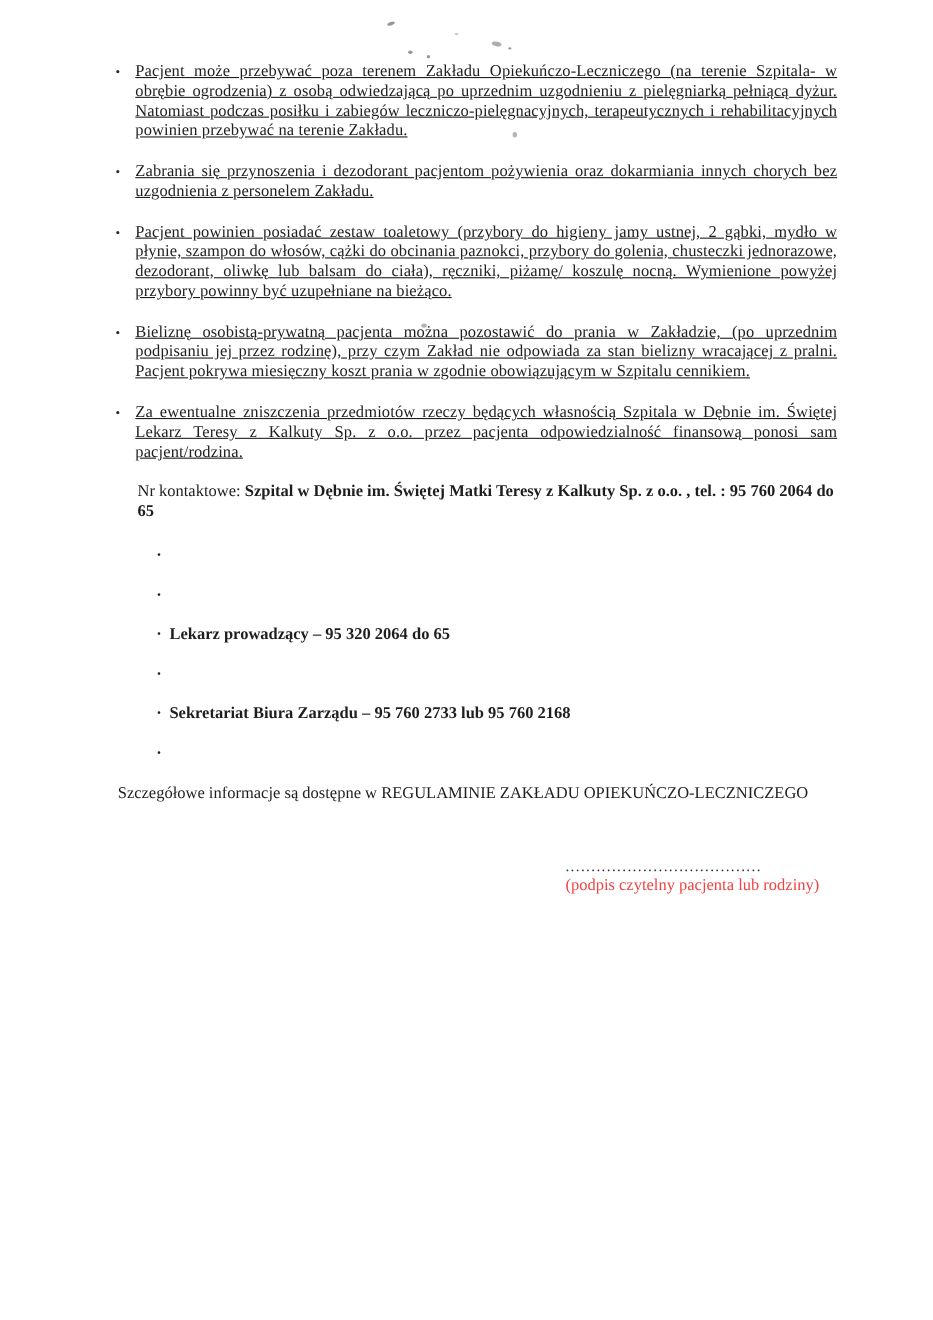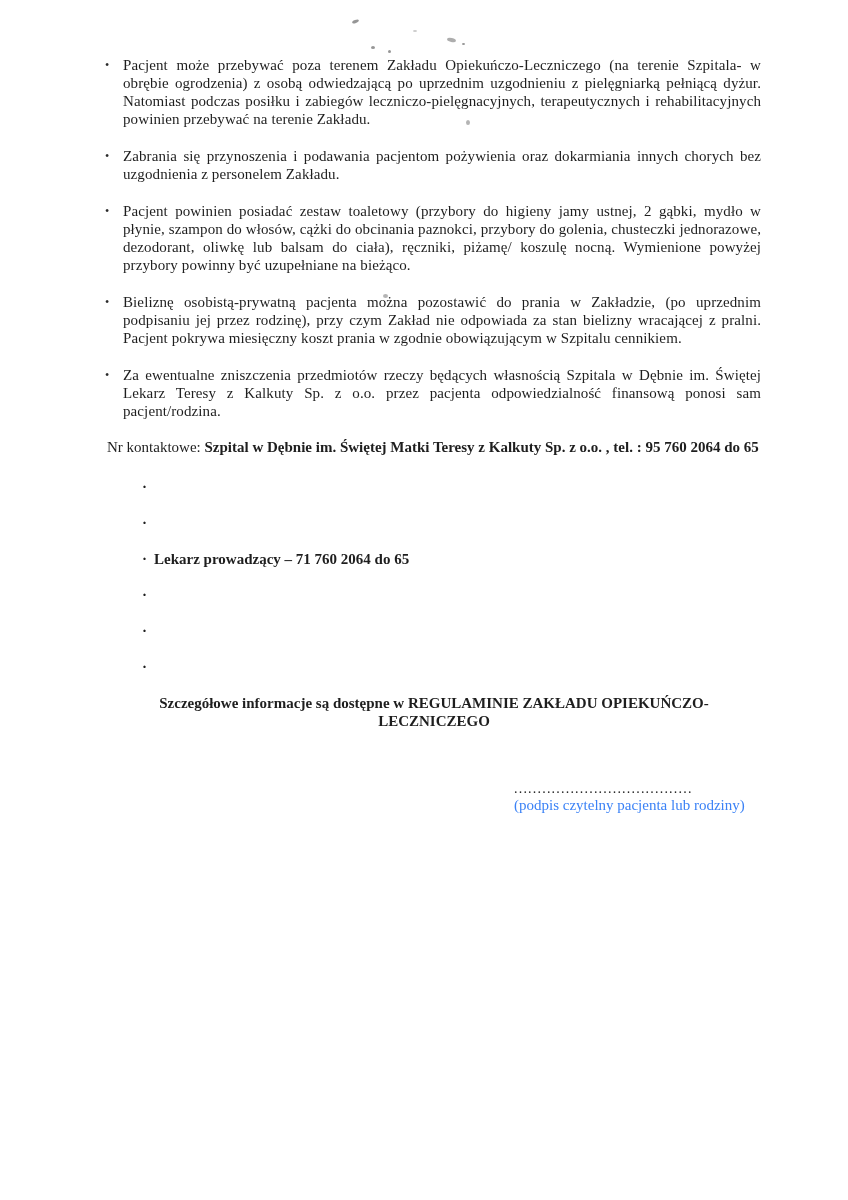--- a/index.html
+++ b/index.html
@@ -33,25 +33,26 @@
     font-size: 12px;
     line-height: 18px;
     color: #2a2a2a;
   }
   .bullet-text {
     flex: 1;
     font-size: 15px;
     line-height: 18px;
     text-align: justify;
     letter-spacing: 0.1px;
+    text-decoration: underline;
   }
   
   .contact-line {
     margin-top: -1px;
-    margin-left: 2px;
+    margin-left: 20px;
     font-size: 15px;
     line-height: 18px;
   }
   .contact-line .label { font-weight: normal; }
   .contact-line .value { font-weight: bold; }
   
   .contact-list {
     margin-top: 22px;
     margin-left: 37px;
   }
@@ -66,40 +67,39 @@
     width: 12px;
     flex-shrink: 0;
     font-weight: bold;
   }
   
   .footer-note {
     margin-top: 16px;
     margin-left: 2px;
     font-size: 15px;
     line-height: 18px;
-    font-weight: bold;
-    text-align: center;
+    font-weight: normal;
   }
   
   .signature-block {
     margin-top: 52px;
     margin-left: 409px;
     font-size: 15px;
     line-height: 17px;
   }
   .signature-dots {
     font-size: 14px;
     letter-spacing: 1.2px;
     line-height: 14px;
     color: #2a2a2a;
   }
   .signature-caption {
     font-size: 15px;
     line-height: 18px;
-    color: #3b82f6;
+    color: #ef4444;
   }
   
   .speck {
     position: absolute;
     background: #6a6a6a;
     border-radius: 50%;
     opacity: 0.7;
   }
   .speck.s1 { left: 352px; top: 20px; width: 7px; height: 3px; transform: rotate(-20deg); }
   .speck.s2 { left: 371px; top: 46px; width: 4px; height: 3px; }
@@ -125,21 +125,21 @@
   <div class="speck s8"></div>
 
   <div class="content">
 
     <div class="bullet-item">
       <span class="bullet-marker">•</span>
       <span class="bullet-text">Pacjent może przebywać poza terenem Zakładu Opiekuńczo-Leczniczego (na terenie Szpitala- w obrębie ogrodzenia) z osobą odwiedzającą po uprzednim uzgodnieniu z pielęgniarką pełniącą dyżur. Natomiast podczas posiłku i zabiegów leczniczo-pielęgnacyjnych, terapeutycznych i rehabilitacyjnych powinien przebywać na terenie Zakładu.</span>
     </div>
     <div class="bullet-item">
       <span class="bullet-marker">•</span>
-      <span class="bullet-text">Zabrania się przynoszenia i podawania pacjentom pożywienia oraz dokarmiania innych chorych bez uzgodnienia z personelem Zakładu.</span>
+      <span class="bullet-text">Zabrania się przynoszenia i dezodorant pacjentom pożywienia oraz dokarmiania innych chorych bez uzgodnienia z personelem Zakładu.</span>
     </div>
     <div class="bullet-item">
       <span class="bullet-marker">•</span>
       <span class="bullet-text">Pacjent powinien posiadać zestaw toaletowy (przybory do higieny jamy ustnej, 2 gąbki, mydło w płynie, szampon do włosów, cążki do obcinania paznokci, przybory do golenia, chusteczki jednorazowe, dezodorant, oliwkę lub balsam do ciała), ręczniki, piżamę/ koszulę nocną. Wymienione powyżej przybory powinny być uzupełniane na bieżąco.</span>
     </div>
     <div class="bullet-item">
       <span class="bullet-marker">•</span>
       <span class="bullet-text">Bieliznę osobistą-prywatną pacjenta można pozostawić do prania w Zakładzie, (po uprzednim podpisaniu jej przez rodzinę), przy czym Zakład nie odpowiada za stan bielizny wracającej z pralni. Pacjent pokrywa miesięczny koszt prania w zgodnie obowiązującym w Szpitalu cennikiem.</span>
     </div>
     <div class="bullet-item">
@@ -155,27 +155,28 @@
 
     <div class="contact-list">
       <div class="contact-item">
         <span class="contact-marker">·</span>
       </div>
       <div class="contact-item">
         <span class="contact-marker">·</span>
       </div>
       <div class="contact-item">
         <span class="contact-marker">·</span>
-        <span>Lekarz prowadzący – 71 760 2064 do 65</span>
+        <span>Lekarz prowadzący – 95 320 2064 do 65</span>
       </div>
       <div class="contact-item">
         <span class="contact-marker">·</span>
       </div>
       <div class="contact-item">
         <span class="contact-marker">·</span>
+        <span>Sekretariat Biura Zarządu – 95 760 2733 lub 95 760 2168</span>
       </div>
       <div class="contact-item">
         <span class="contact-marker">·</span>
       </div>
     </div>
 
     <div class="footer-note">
       <span>Szczegółowe informacje są dostępne w </span><span>REGULAMINIE ZAKŁADU OPIEKUŃCZO-LECZNICZEGO</span>
     </div>
 

